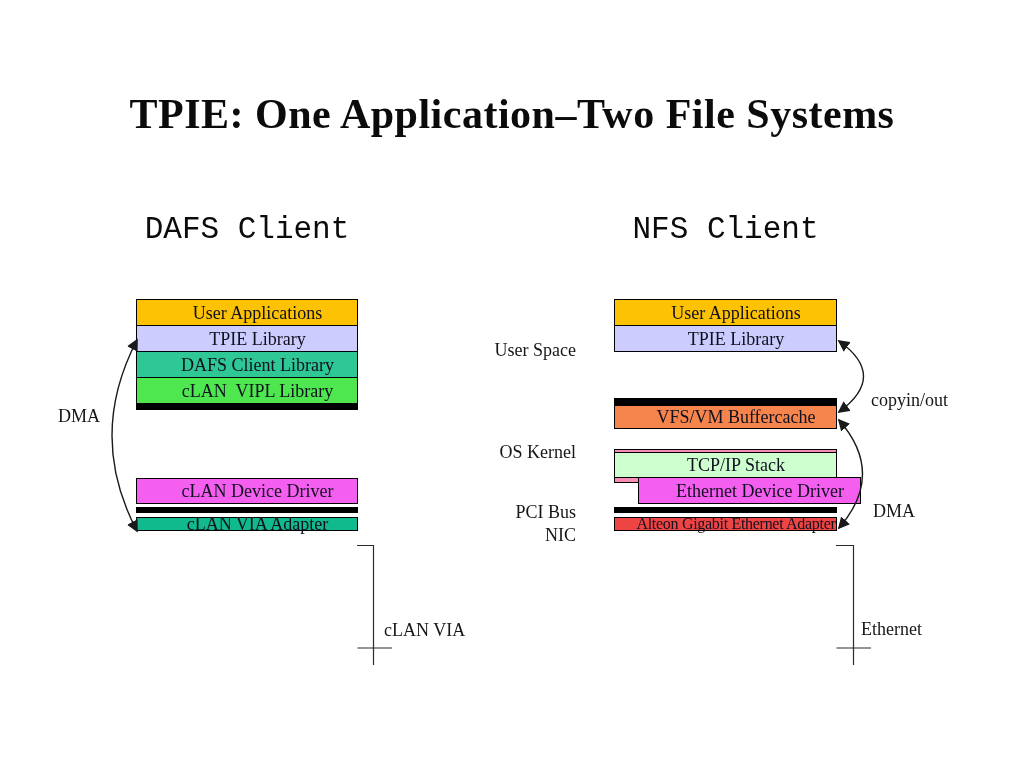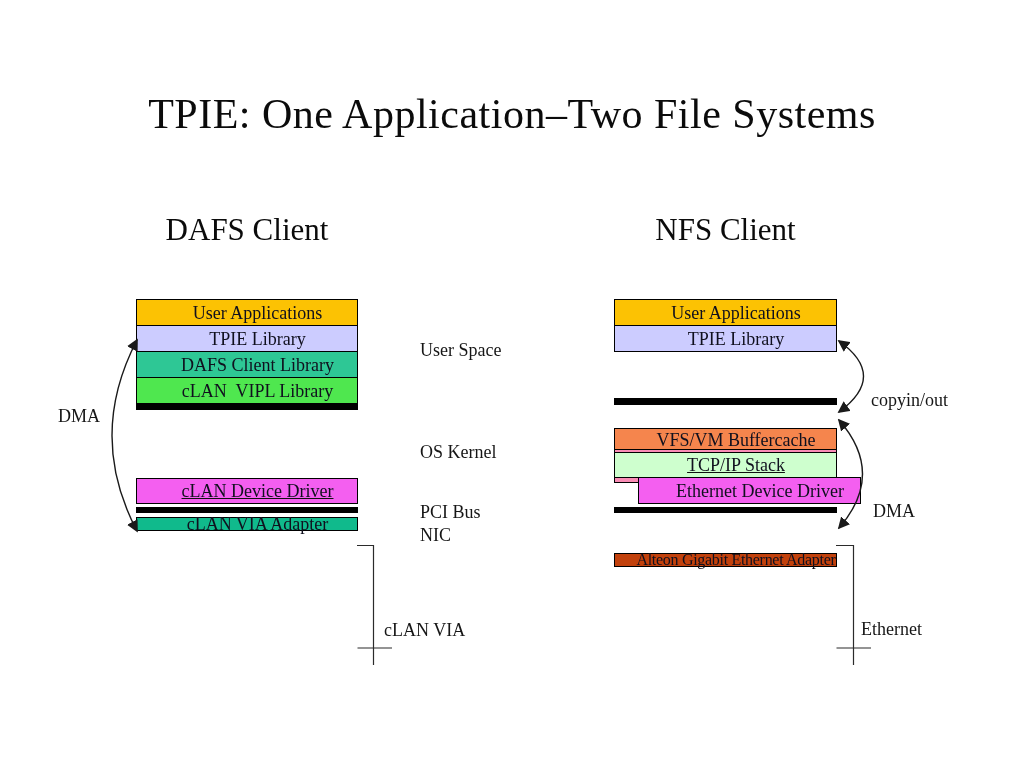--- a/index.html
+++ b/index.html
@@ -1,32 +1,32 @@
 <!DOCTYPE html>
 <html><head>
 <meta charset="utf-8">
 <style>
   html,body{margin:0;padding:0;background:#ffffff;}
   body{width:1024px;height:768px;position:relative;overflow:hidden;
        font-family:"Liberation Serif", serif;color:#111;}
   .abs{position:absolute;}
   .title{top:90px;left:12px;width:1000px;text-align:center;
-         font-size:42px;letter-spacing:0.5px;color:#0b0b0b;white-space:nowrap;}
-  .col-header{top:212px;text-align:center;font-size:31px;color:#0b0b0b;white-space:nowrap;}
+         font-size:42px;letter-spacing:0.5px;color:#0b0b0b;white-space:nowrap;font-weight:bold;}
+  .col-header{top:212px;text-align:center;font-size:31px;color:#0b0b0b;white-space:nowrap;font-family:Liberation Mono, monospace;}
   .col-header.left{left:116px;width:262px;}
   .col-header.right{left:594px;width:263px;}
   .box{box-sizing:border-box;border:1px solid #000;display:flex;
        align-items:center;justify-content:center;padding-left:21px;}
   .box .label{font-size:18px;color:#10101e;white-space:pre;line-height:1;}
   .box.tight .label{font-size:16px;letter-spacing:-0.3px;}
   .lcol{left:136px;width:222px;}
   .rcol{left:614px;width:223px;}
-  .h27{height:27px;} .h26{height:26px;text-decoration:underline;} .h25{height:34px;margin-top:21px;} .h24{height:24px;margin-top:23px;} .h28{height:14px;}
+  .h27{height:27px;} .h26{height:26px;} .h25{height:34px;margin-top:21px;} .h24{height:24px;} .h28{height:14px;}
   .busbar{box-sizing:border-box;}
-  .mid-label{left:420px;width:172px;text-align:left;font-size:18px;color:#161616;white-space:nowrap;}
+  .mid-label{left:404px;width:172px;text-align:right;font-size:18px;color:#161616;white-space:nowrap;}
   .side-label{font-size:18px;color:#161616;white-space:nowrap;}
   svg.overlay{position:absolute;top:0;left:0;pointer-events:none;}
 </style>
 </head>
 <body>
 
 <div class="abs title">TPIE: One Application–Two File Systems</div>
 
 <div class="abs col-header left">DAFS Client</div>
 <div class="abs col-header right">NFS Client</div>
@@ -66,21 +66,21 @@
 <div class="abs box rcol h25" style="top: 428px; background: rgb(249, 140, 181);">
   <span class="label">NFS</span>
 </div>
 <div class="abs box rcol h26" style="top: 452px; background: rgb(206, 255, 206);">
   <span class="label">TCP/IP Stack</span>
 </div>
 <div class="abs box rcol h27" style="top: 477px; background: rgb(244, 95, 240); margin-left: 24px;">
   <span class="label">Ethernet Device Driver</span>
 </div>
 <div class="abs busbar rcol" style="top: 507px; height: 6px; background: rgb(0, 0, 0);"></div>
-<div class="abs box rcol h28 tight" style="top: 517px; background: #c2410c; margin-top: 36px;">
+<div class="abs box rcol h28 tight" style="top: 517px; background: #ef4444;">
   <span class="label">Alteon Gigabit Ethernet Adapter</span>
 </div>
 
 <div class="abs mid-label" style="top:340px">User Space</div>
 <div class="abs mid-label" style="top:442px">OS Kernel</div>
 <div class="abs mid-label" style="top:502px">PCI Bus</div>
 <div class="abs mid-label" style="top:525px">NIC</div>
 
 <div class="abs side-label" style="left:58px;top:406px">DMA</div>
 <div class="abs side-label" style="left:871px;top:390px">copyin/out</div>

